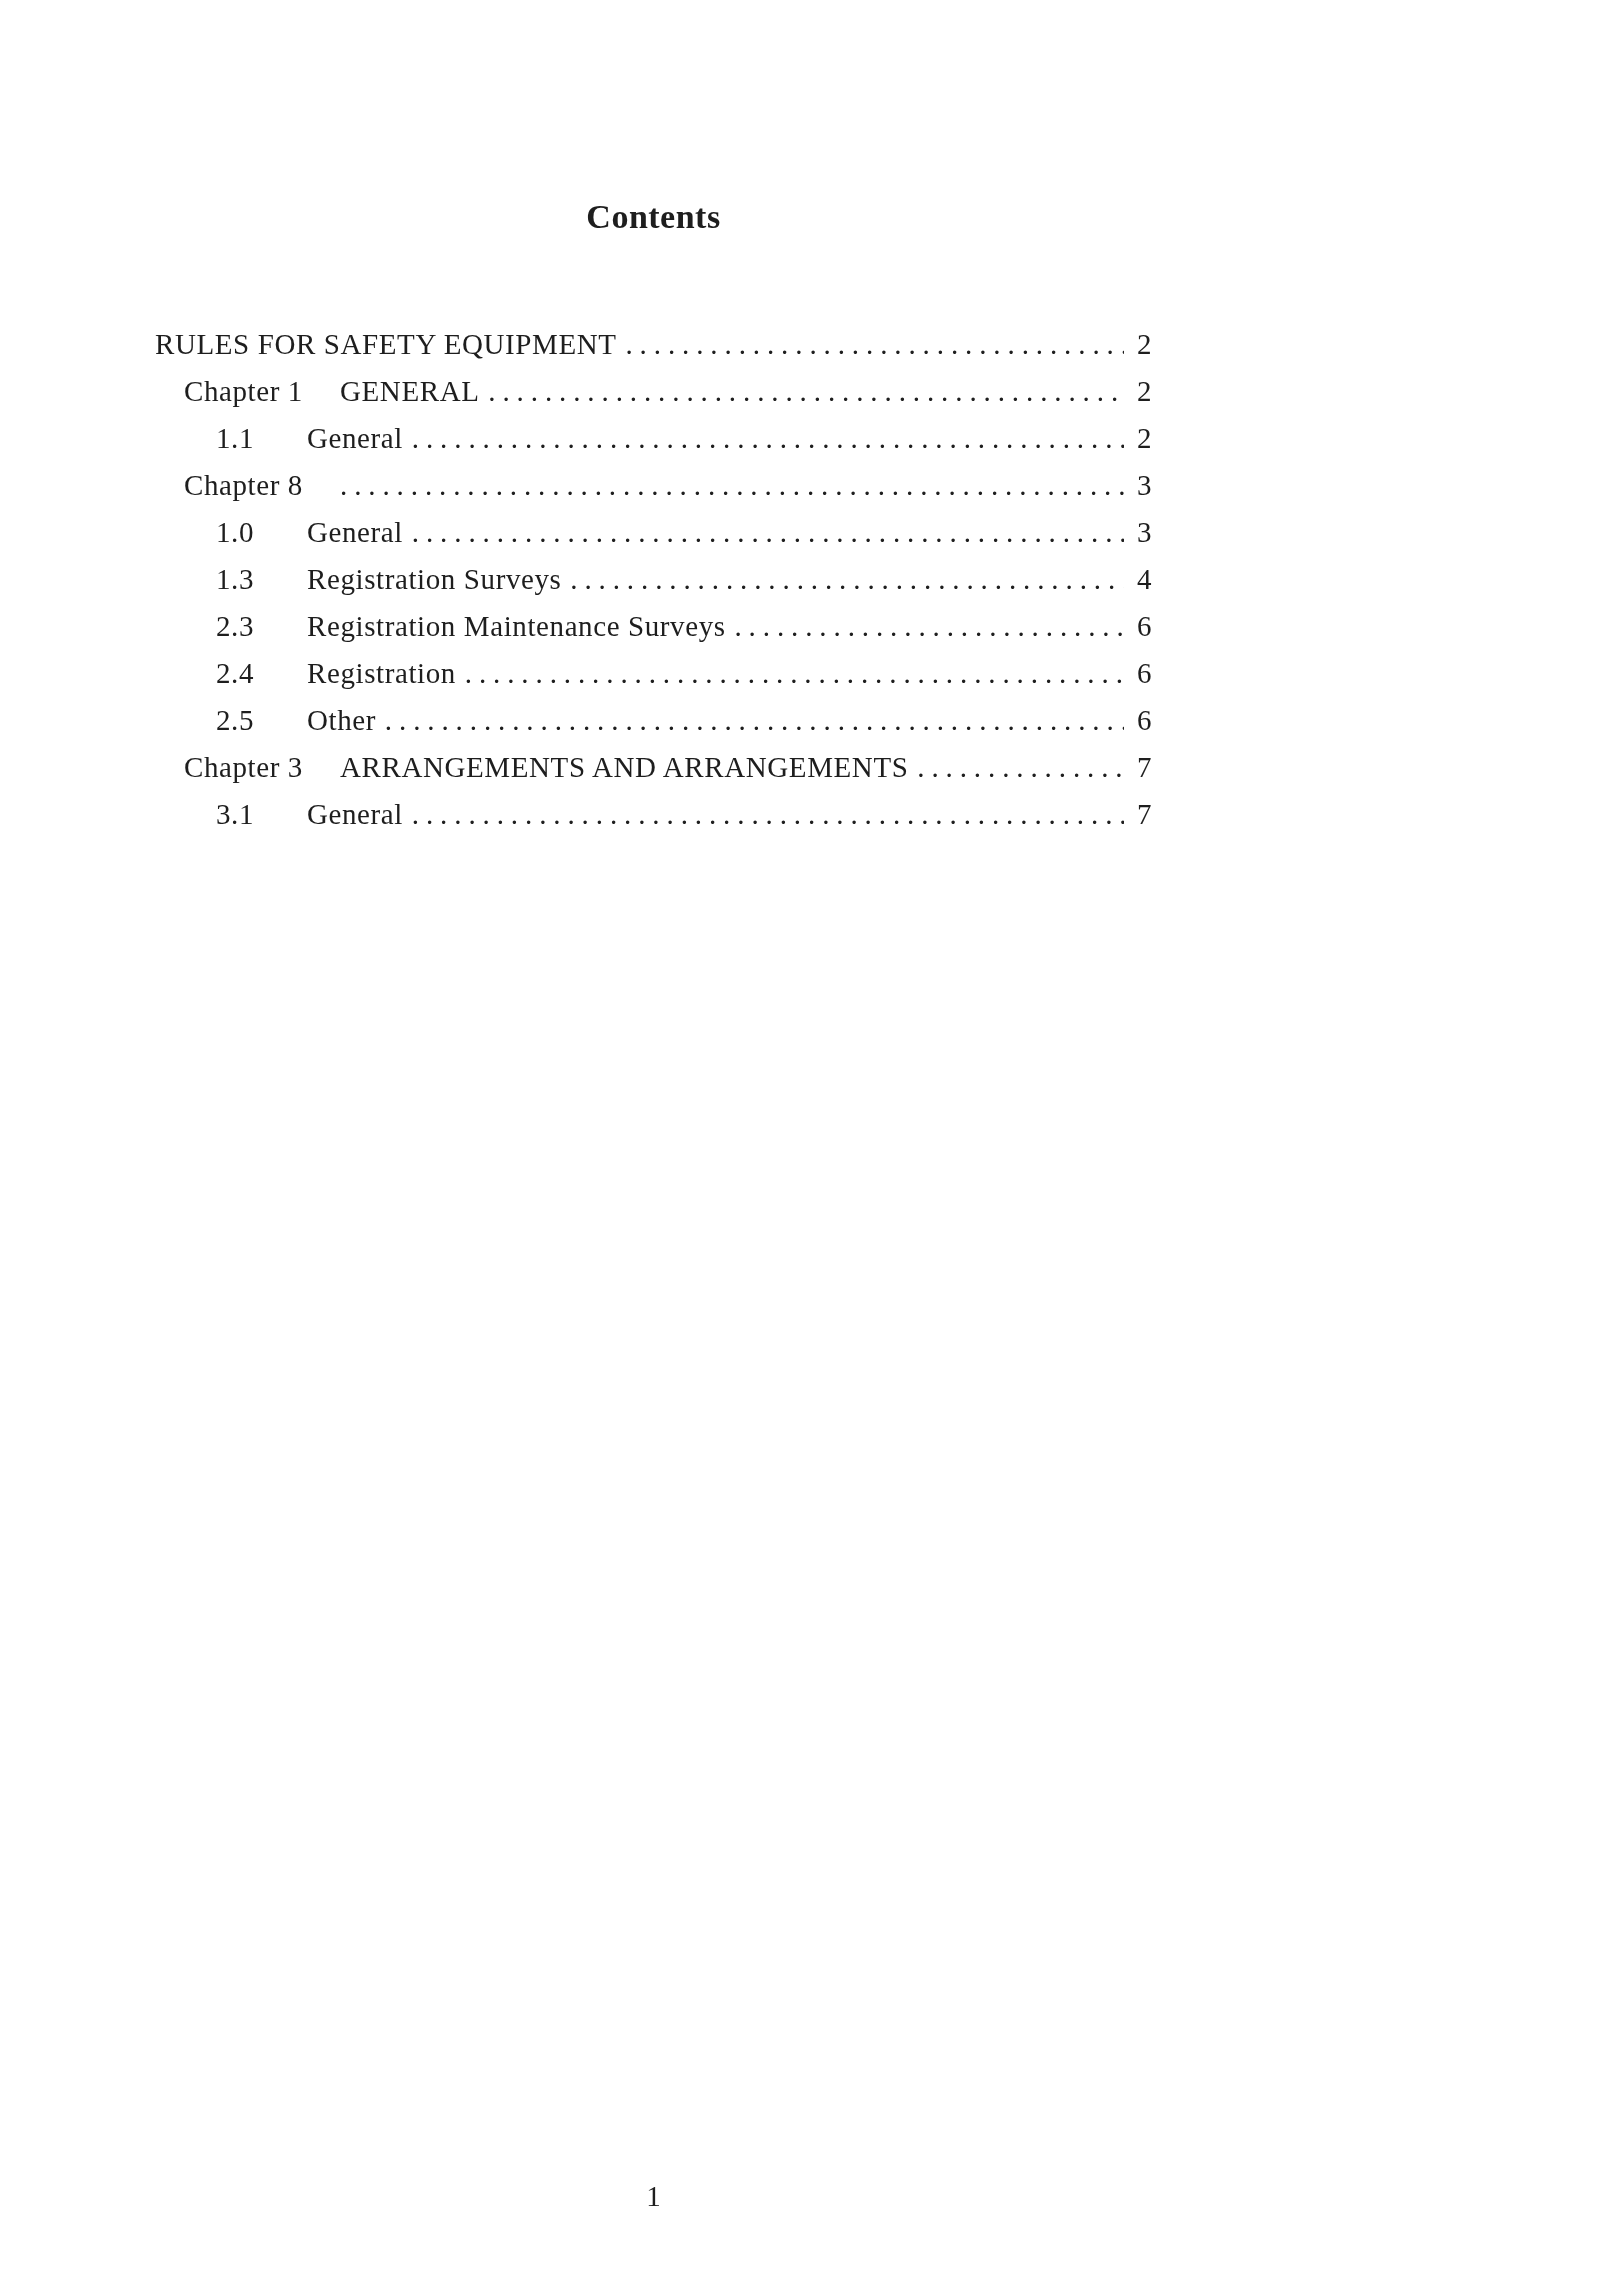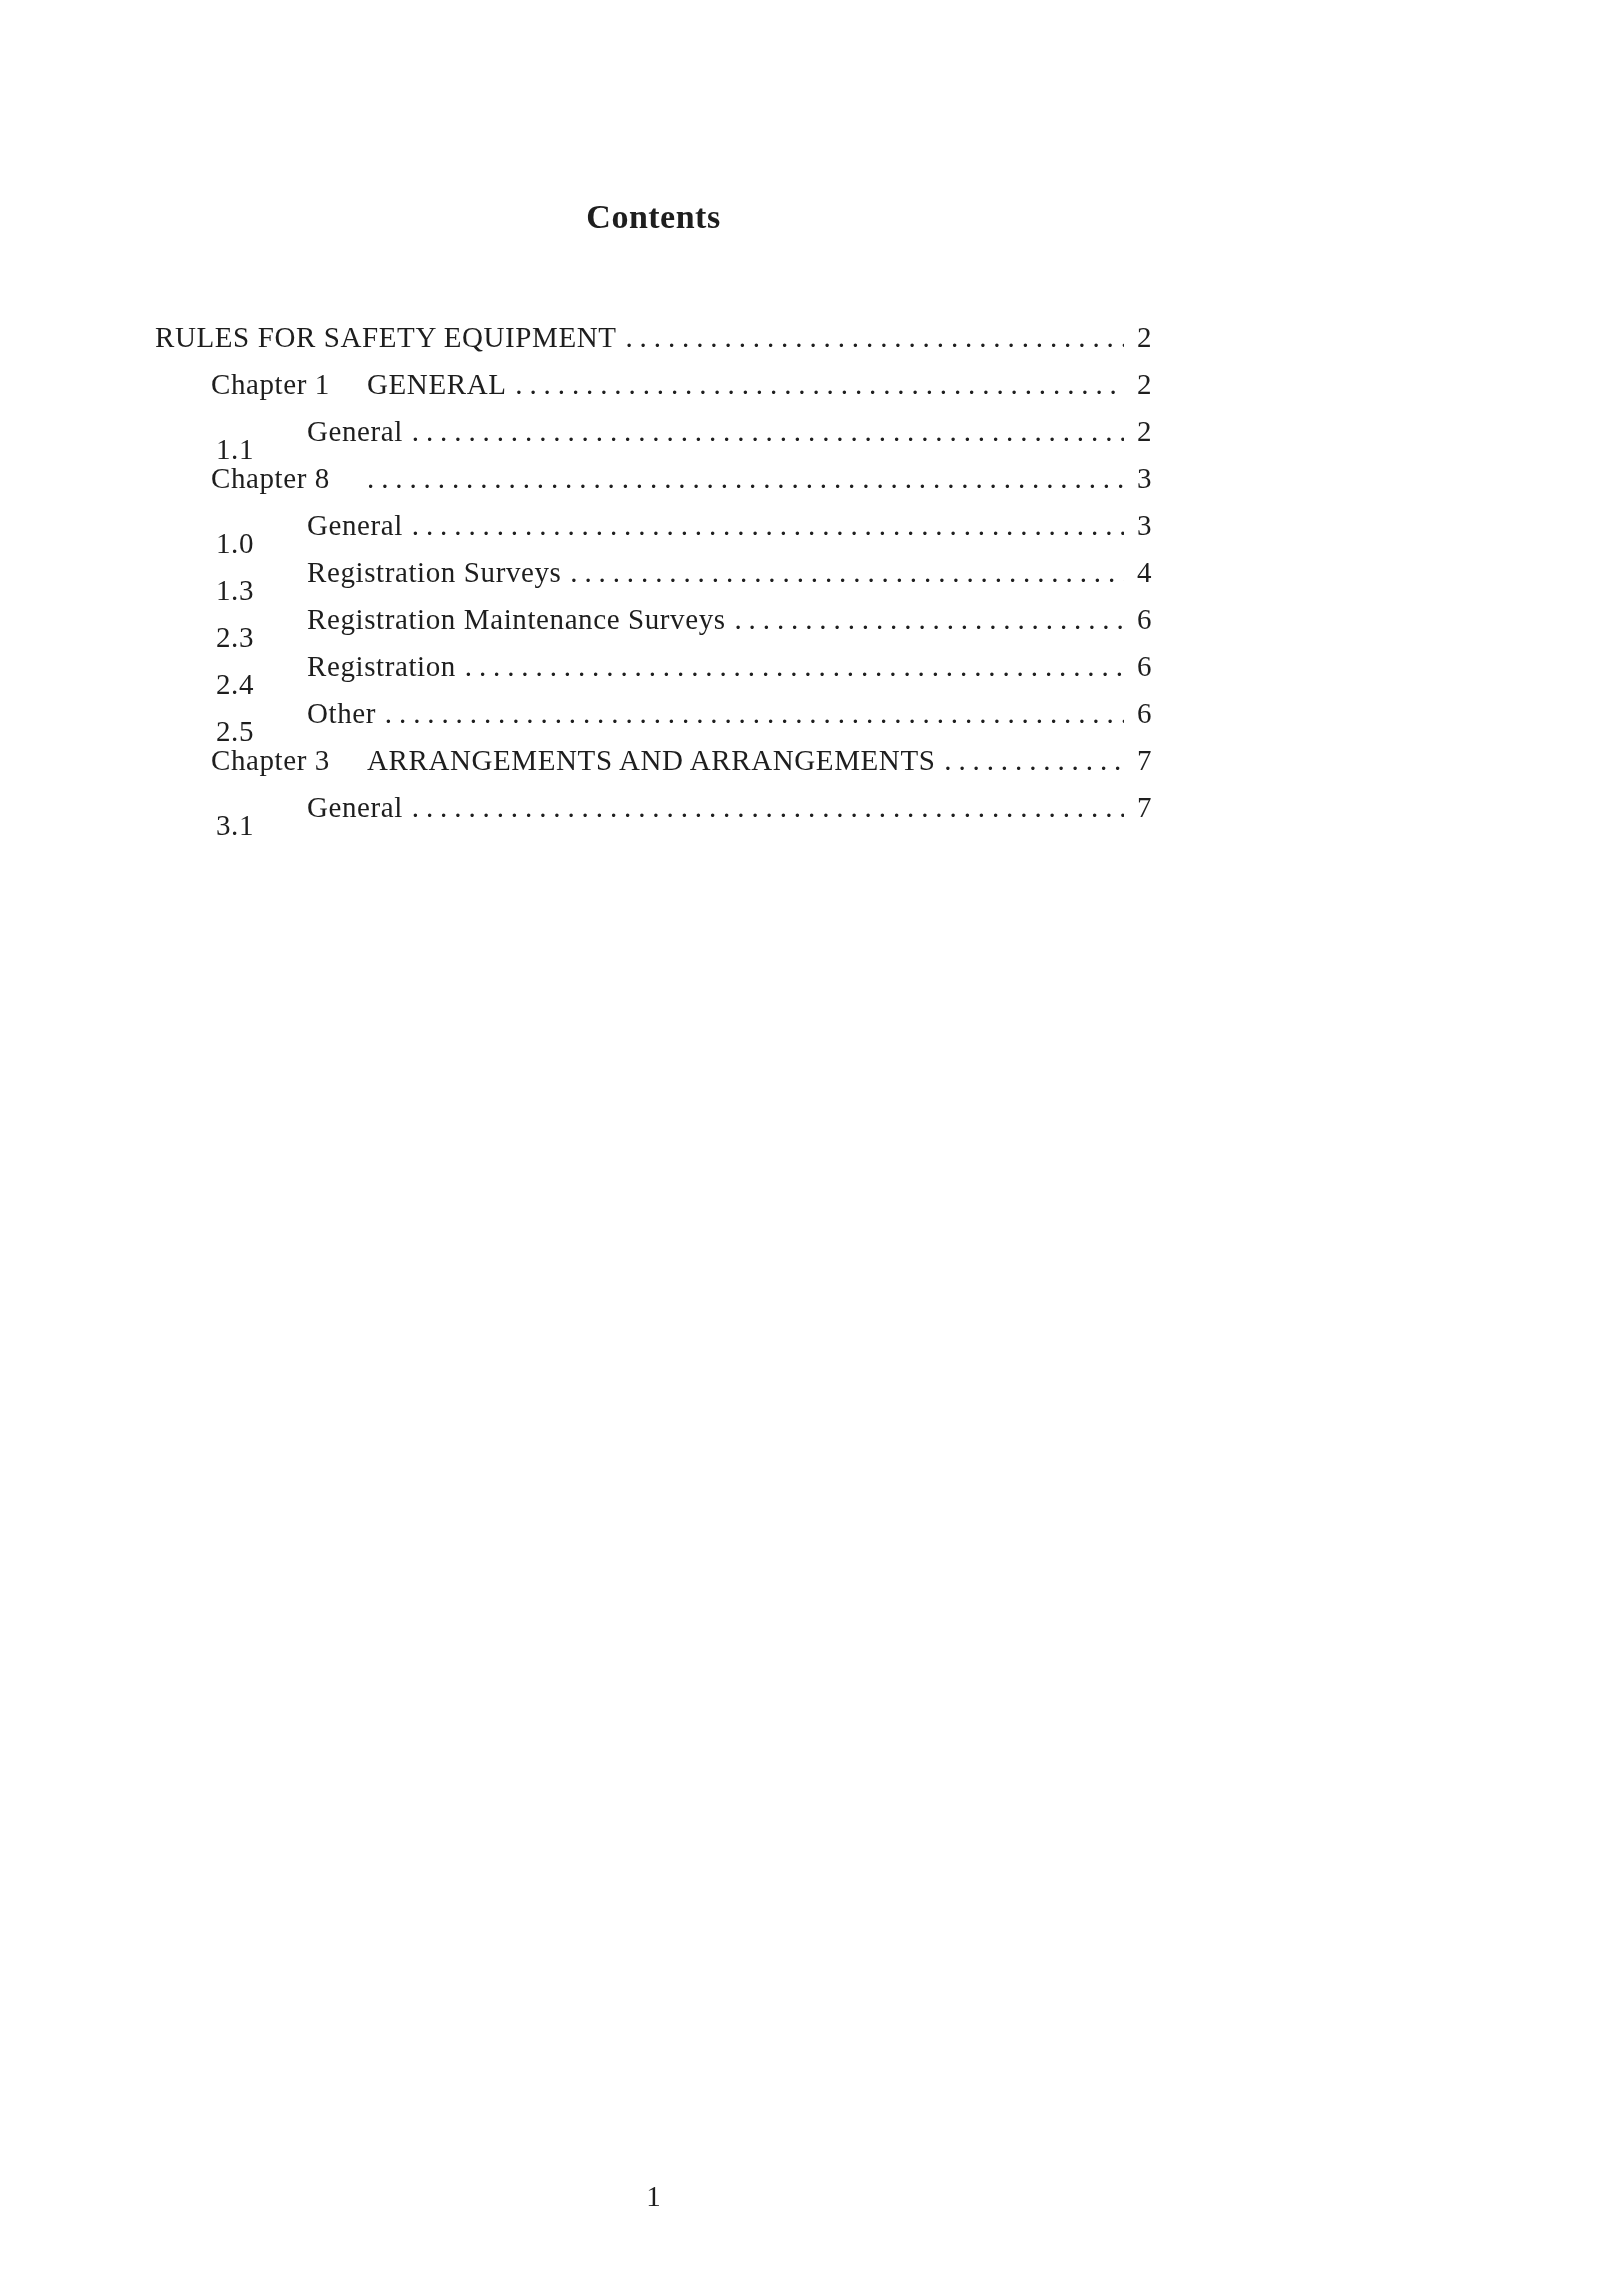--- a/index.html
+++ b/index.html
@@ -27,30 +27,30 @@
     letter-spacing: 0.5px;
   }
   .toc {
     position: absolute;
     top: 314px;
     left: 155px;
     right: 155px;
   }
   .toc-row {
     display: flex;
-    align-items: center;
+    align-items: flex-end;
     height: 47px;
     font-size: 29px;
     letter-spacing: 0.6px;
     white-space: nowrap;
   }
   .toc-row.level-1 { padding-left: 29px; }
   .toc-row.level-2 { padding-left: 61px; }
   .toc-num { flex: none; }
-  .level-1 .toc-num { width: 156px; margin-left: 27px; }
+  .level-1 .toc-num { width: 156px; }
   .level-2 .toc-num { width: 91px; margin-top: 35px; }
   .level-0 .toc-num { width: 0; overflow: hidden; }
   .toc-label {
     flex: none;
     padding-right: 8.8px;
   }
   .toc-dots {
     flex: 1 1 auto;
     min-width: 0;
     overflow: hidden;

